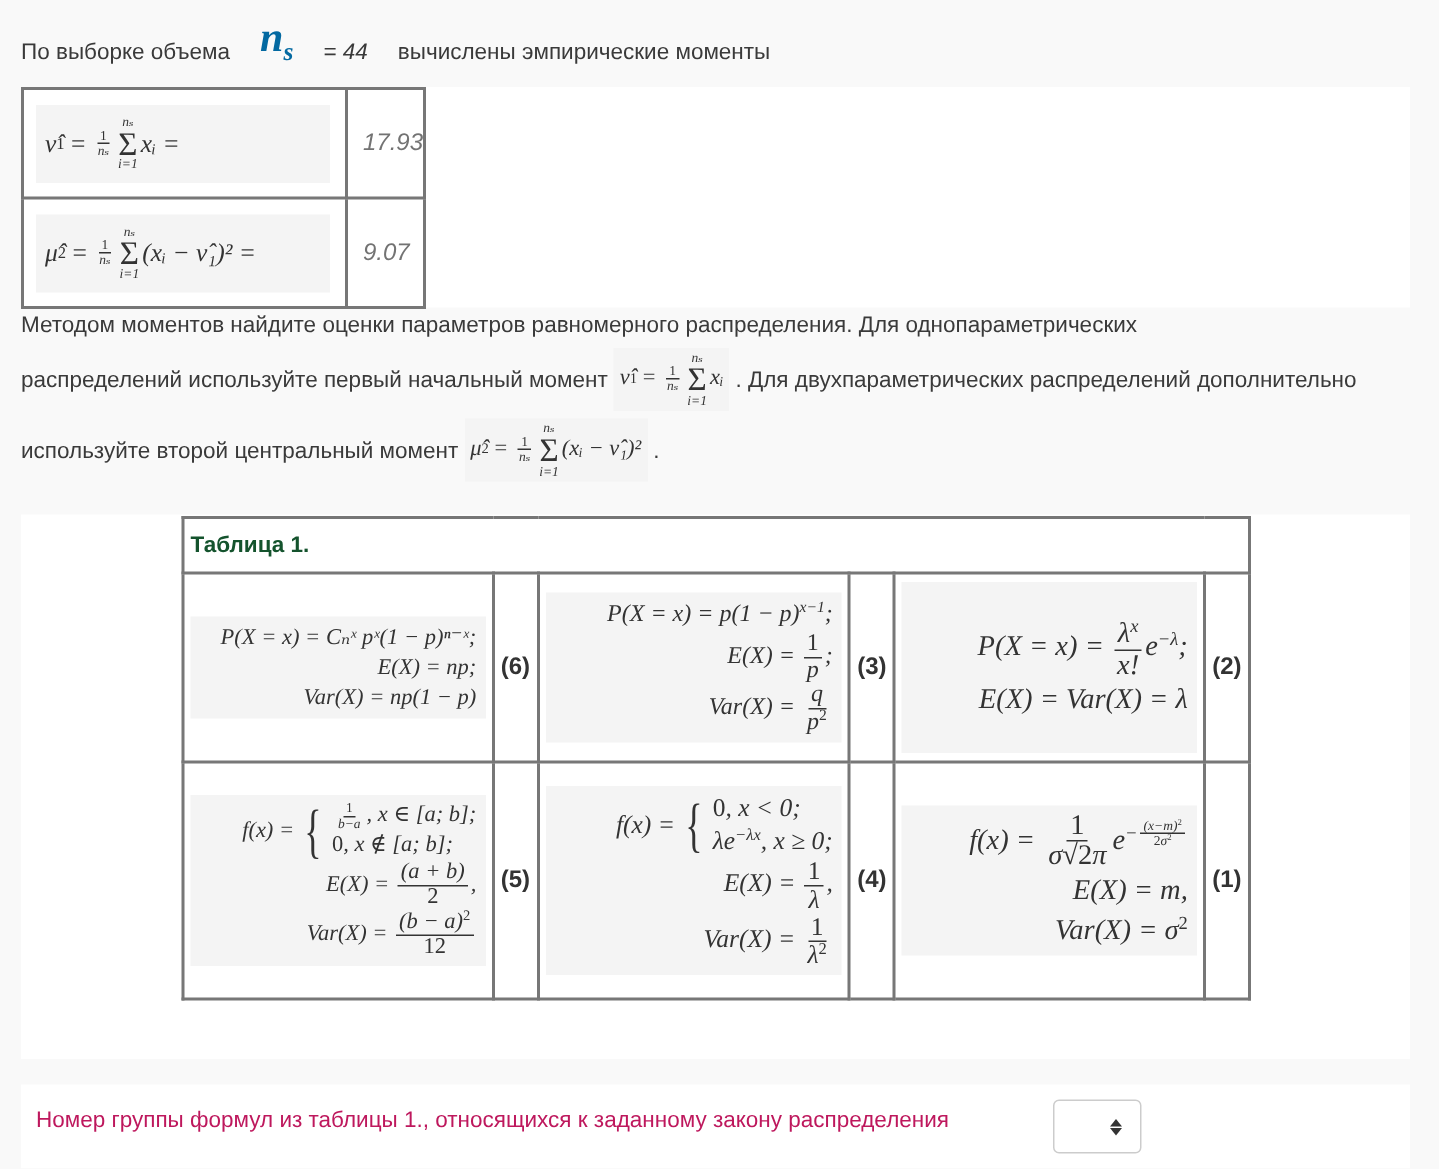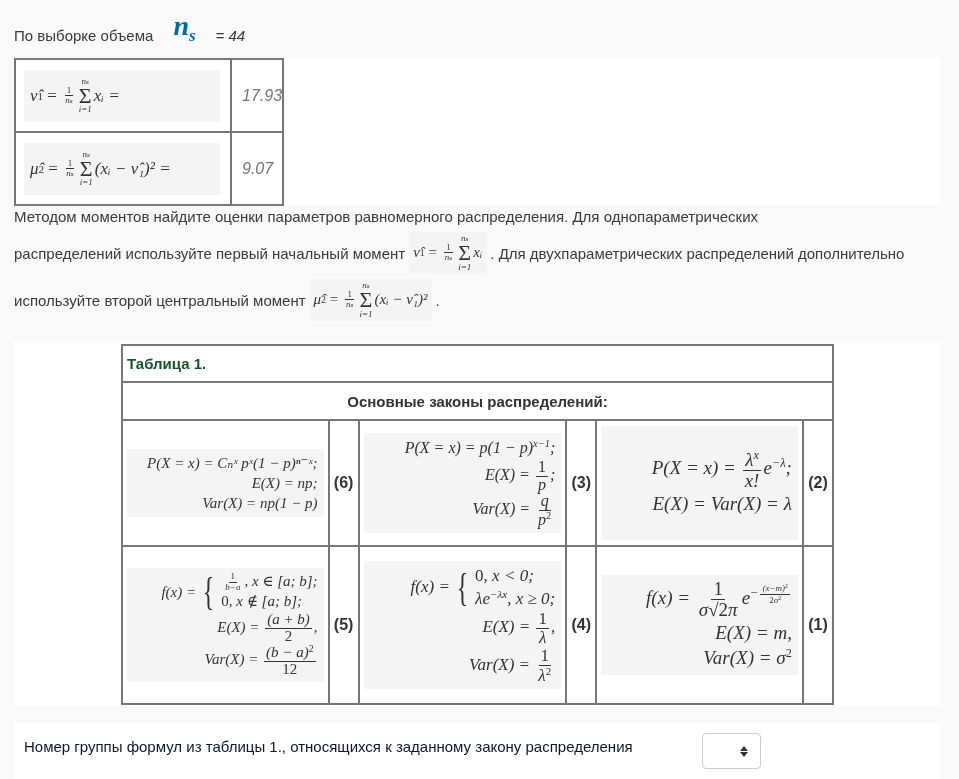--- a/index.html
+++ b/index.html
@@ -64,37 +64,38 @@
   #table1 .row1 { height: 126px; }
   #table1 .row2 { height: 158px; }
   .fblock { background: #f4f4f4; display: flex; flex-direction: column; align-items: flex-end; justify-content: center; padding: 4px 6px; font-size: 15px; line-height: 1.35; }
   .fblock.big { font-size: 19px; }
   .brace-wrap { display: flex; align-items: center; }
   .brace { font-size: 40px; font-style: normal; line-height: 1; margin: 0 3px; transform: scaleX(0.6); }
   .cases { display: flex; flex-direction: column; align-items: flex-start; line-height: 1.3; }
 
   
   #answer-panel { left: 14px; top: 723px; width: 926px; height: 56px; background: #fff; }
-  #answer-label { left: 24px; top: 738px; font-size: 15px; color: #0f172a; }
+  #answer-label { left: 24px; top: 738px; font-size: 15px; color: #be185d; }
   #answer-select {
     left: 702px; top: 733px; width: 59px; height: 36px;
     border: 1px solid #ccc; border-radius: 4px; background: #fff;
     display: flex; align-items: center; justify-content: flex-end; padding-right: 12px;
   }
   #answer-select .arrows { display: flex; flex-direction: column; align-items: center; gap: 1px; }
   #answer-select .tri-up { width: 0; height: 0; border-left: 4px solid transparent; border-right: 4px solid transparent; border-bottom: 5px solid #333; }
   #answer-select .tri-down { width: 0; height: 0; border-left: 4px solid transparent; border-right: 4px solid transparent; border-top: 5px solid #333; }
 </style>
 </head>
 <body>
 
 <div id="intro" class="abs">
   <span>По выборке объема</span>
   <span class="ns"><span>n</span><sub>s</sub></span>
   <span class="nval">= 44</span>
+  <span>вычислены эмпирические моменты</span>
 </div>
 
 <div id="moments-panel" class="abs"></div>
 <table id="moments-table" class="abs">
   <tbody>
       <tr>
     <td class="fcell">
       <span class="mathbox math">
         <span>ν̂</span><sub class="up">1</sub>&nbsp;<span class="up">=</span>&nbsp;
         <span class="frac small">
@@ -168,23 +169,20 @@
     <span>(xᵢ − ν̂₁)²</span>
   </span>
   <span>.</span>
 </div>
 
 <div id="table1-panel" class="abs"></div>
 <table id="table1" class="abs">
   <tbody>
       <tr>
     <td colspan="6" class="caption">Таблица 1.</td>
-  </tr>
-  <tr>
-    <td colspan="6" class="title">Основные законы распределений:</td>
   </tr>
   <tr class="row1">
 
     <td class="fcell" style="width:206px;">
       <div class="fblock math">
         <span>P(X = x) = Cₙˣ pˣ(1 − p)ⁿ⁻ˣ;</span>
         <span>E(X) = np;</span>
         <span>Var(X) = np(1 − p)</span>
       </div>
     </td>

